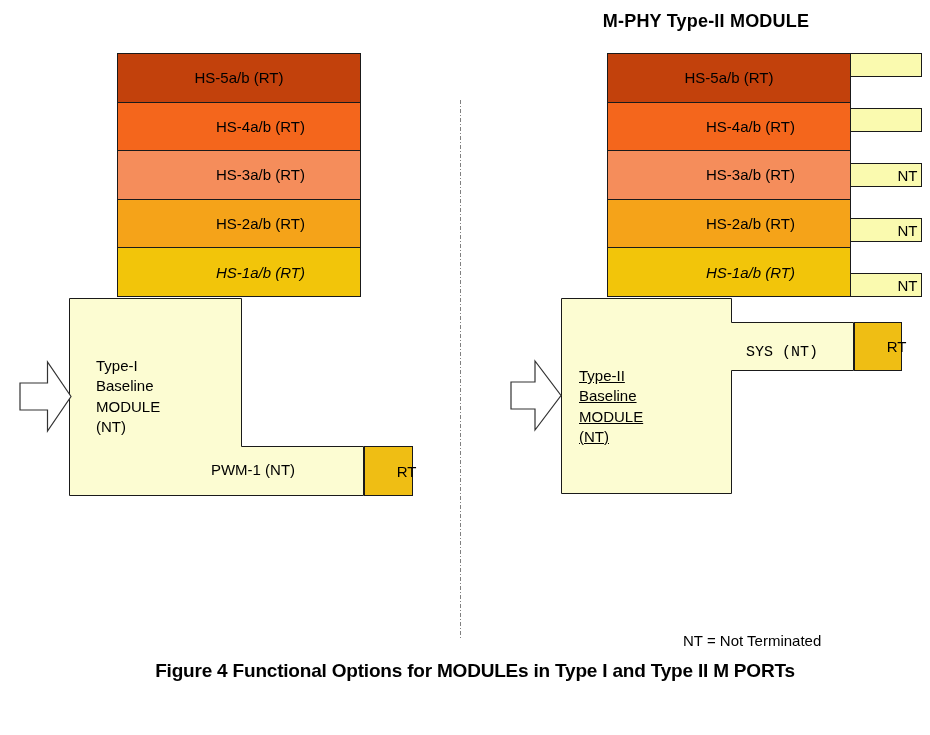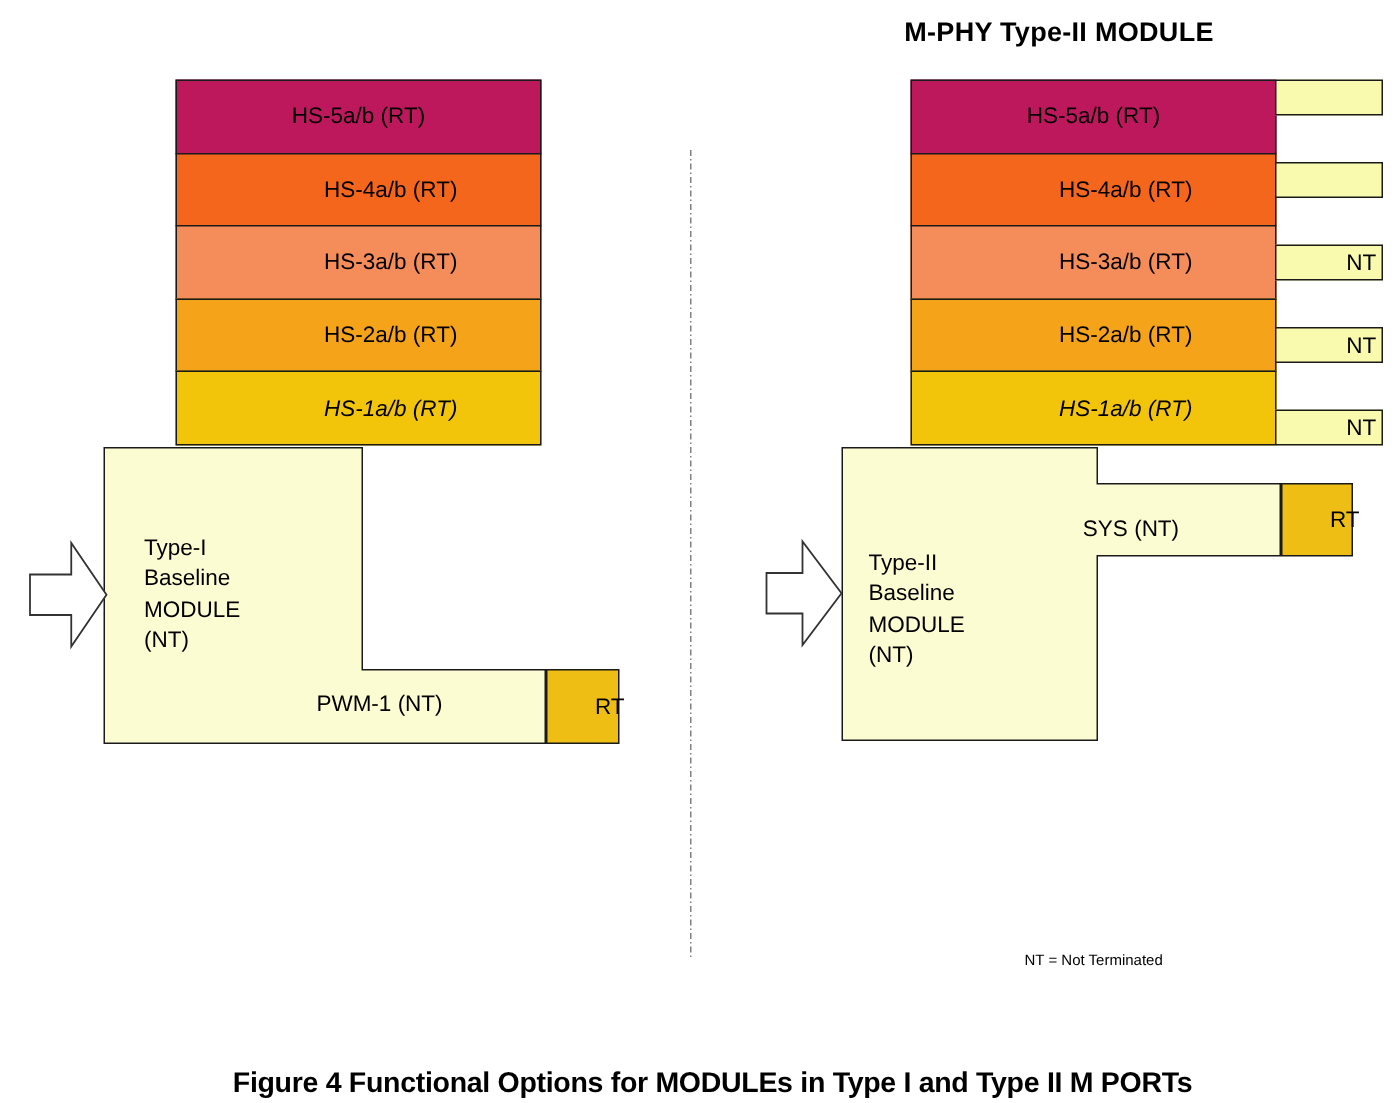--- a/index.html
+++ b/index.html
@@ -14,35 +14,35 @@
   }
   
   .bar-stack {
     position:absolute; display:flex; flex-direction:column;
   }
   .bar {
     flex:1; border:1px solid #1a1a1a; display:flex; align-items:center; justify-content:center;
     font-size:15px;
   }
   .bar + .bar { margin-top:-1px;padding-left:43px; }
-  .c-hs5 { background:#be185d; }
+  .c-hs5 { background:#c2410c; }
   .c-hs4 { background:#F4661C; }
   .c-hs3 { background:#F58D5B; }
   .c-hs2 { background:#F5A319; }
   .c-hs1 { background:#F2C50A;font-style:italic; }
   .nt-cell { background:#FAFAAF; }
   
   .module-text { font-size:15px; line-height:20.3px; }
   .arm-label { font-size:15px; text-align:center; }
   .rt-label {
     display:flex; align-items:center; justify-content:center;
     font-size:15px;
     padding-left:37px;
   }
-  .legend { font-size:10px; line-height:22.5px; }
+  .legend { font-size:15px; line-height:22.5px; }
   .caption {
     position:absolute; left:0; right:20px; top:696; text-align:center;
     font-size:19px; font-weight:bold; letter-spacing:-0.2px;
   }
   svg { position:absolute; left:0; top:0; }
 </style>
 </head>
 <body>
 
 <div id="stage">
@@ -120,32 +120,32 @@
       </div>
   </div>
 
   <div class="abs module-text" style="left:96px; top:356px;">
     <div>Type-I</div>
     <div>Baseline</div>
     <div>MODULE</div>
     <div>(NT)</div>
   </div>
 
-  <div class="abs module-text" style="left:579px; top:366px;">
+  <div class="abs module-text" style="left:579px; top:366px;text-decoration:underline;">
     <div>Type-II</div>
     <div>Baseline</div>
     <div>MODULE</div>
     <div>(NT)</div>
   </div>
 
   <div class="abs arm-label" style="left:193px; top:461px; width:120px;">PWM-1 (NT)</div>
-  <div class="abs arm-label" style="left:694px; top:344px; width:120px;">SYS (NT)</div>
+  <div class="abs arm-label" style="left:722px; top:344px; width:120px;font-family:Liberation Mono, monospace;">SYS (NT)</div>
 
   <div class="abs rt-label" style="left:364px; top:447px; width:48px; height:48px;">RT</div>
   <div class="abs rt-label" style="left:854px; top:322px; width:48px; height:48px;">RT</div>
 
   <div class="abs legend" style="left:683px; top:630px;">
     <div>NT = Not Terminated</div>
   </div>
 
-  <div class="caption" style="top:712px;padding-left:40px;">Figure 4 Functional Options for MODULEs in Type I and Type II M PORTs</div>
+  <div class="caption" style="top:660px;padding-left:40px;">Figure 4 Functional Options for MODULEs in Type I and Type II M PORTs</div>
 
 </div>
 
 </body></html>

